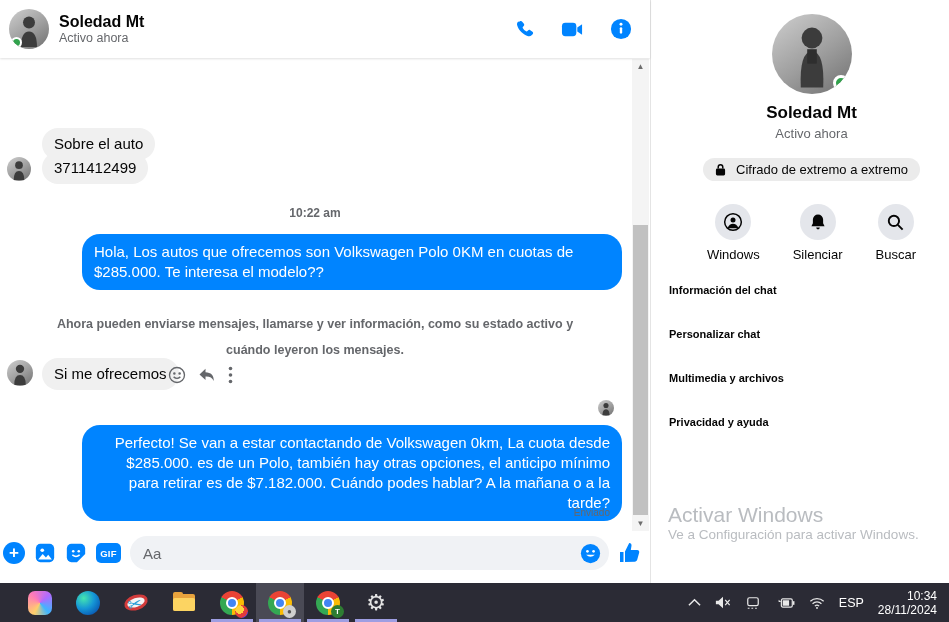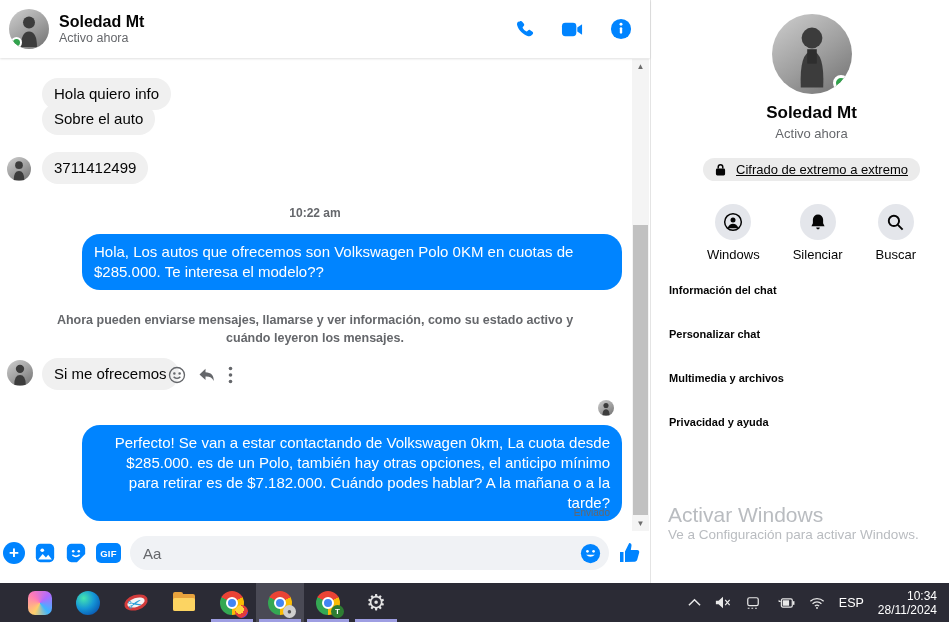--- a/index.html
+++ b/index.html
@@ -28,21 +28,21 @@
 
   
   .bubble-in { position:absolute; background:#f0f0f0; color:#050505; font-size:15px;
                line-height:20px; padding:6px 12px; border-radius:18px; white-space:nowrap; }
   .bubble-out { position:absolute; background:#0084ff; color:#fff; font-size:15px;
                 line-height:20px; padding:8px 12px; border-radius:18px; max-width:540px; }
   .msg-avatar { position:absolute; }
   .timestamp { position:absolute; left:0; width:630px; text-align:center; font-size:12px;
                color:#65676b; font-weight:600; }
   .sys-note { position:absolute; left:45px; width:540px; text-align:center; font-size:12.5px;
-              line-height:18px; color:#65676b; font-weight:600; }
+              line-height:26px; color:#65676b; font-weight:600; }
   .sent-label { position:absolute; font-size:10px; color:#65676b; }
   .msg-actions { position:absolute; display:flex; gap:12px; align-items:center; }
   .msg-actions svg { display:block; }
 
   
   #scrollbar { position:absolute; right:1px; top:59px; width:17px; height:472px; background:#f4f4f4; }
   .sb-arrow { position:absolute; left:0; width:17px; height:15px; color:#6d6d6d; font-size:8px;
               text-align:center; line-height:15px; }
   #sb-thumb { position:absolute; left:1px; width:15px; background:#c1c1c1; top:166px; height:290px; }
 
@@ -64,21 +64,21 @@
   
   #side { position:absolute; left:650px; top:0; width:299px; height:583px; background:#fff;
           border-left:1px solid #e4e4e4; }
   #side-profile { position:absolute; top:0; left:0; width:299px; text-align:center;
                   transform:translateX(11px); }
   #side-profile .avatar { width:80px; height:80px; margin:14px auto 0; }
   .side-name { font-size:17px; font-weight:700; color:#050505; margin-top:9px; }
   .side-status { font-size:13px; color:#65676b; margin-top:3px; }
   .enc-badge { display:inline-flex; align-items:center; gap:10px; margin-top:17px;
                background:#ebebeb; border-radius:12px; padding:4px 12px; font-size:13px;
-               color:#050505;text-decoration:underline; }
+               color:#050505; }
   .side-actions { display:flex; justify-content:center; gap:33px; margin-top:23px; }
   .side-action { display:flex; flex-direction:column; align-items:center; gap:7px; cursor:pointer; }
   .side-action-circle { width:36px; height:36px; border-radius:50%; background:#e4e6eb;
                         display:flex; align-items:center; justify-content:center; }
   .side-action-label { font-size:13px; color:#050505; }
   #side-menu { position:absolute; top:268px; left:0; width:299px; }
   .side-menu-item { height:44px; display:flex; align-items:center; padding-left:18px;
                     font-size:11px; font-weight:600; color:#050505; cursor:pointer; }
   #watermark { position:absolute; left:17px; top:503px; color:#b9bcc0; }
   #watermark .wm-title { font-size:21px; }
@@ -162,22 +162,21 @@
         <span>
           <svg width="22" height="22" viewBox="0 0 24 24">
               <circle cx="12" cy="12" r="11" fill="#0084ff"></circle>
               <rect x="10.7" y="10" width="2.6" height="7" rx="1.3" fill="#fff"></rect>
               <circle cx="12" cy="6.8" r="1.6" fill="#fff"></circle>
             </svg>
         </span>
       </div>
     </div>
 
-    <div class="bubble-in" style="left:42px; top:78px;">Hola quiero info</div>
-    <div class="bubble-in" style="left:42px; top:103px;">Sobre el auto</div>
+    <div class="bubble-in" style="left:42px; top:128px;">Sobre el auto</div>
     <div class="bubble-in" style="left:42px; top:152px;">3711412499</div>
     <div class="avatar msg-avatar" style="left:7px; top:157px; width:24px; height:24px;">
       <svg viewBox="0 0 100 100">
           <circle cx="50" cy="34" r="16" fill="#3c3c3c"></circle>
           <path d="M28 96 Q28 58 50 58 Q72 58 72 96 Z" fill="#3c3c3c"></path>
         </svg>
     </div>
 
     <div class="timestamp" style="top:206px;">10:22 am</div>
 

